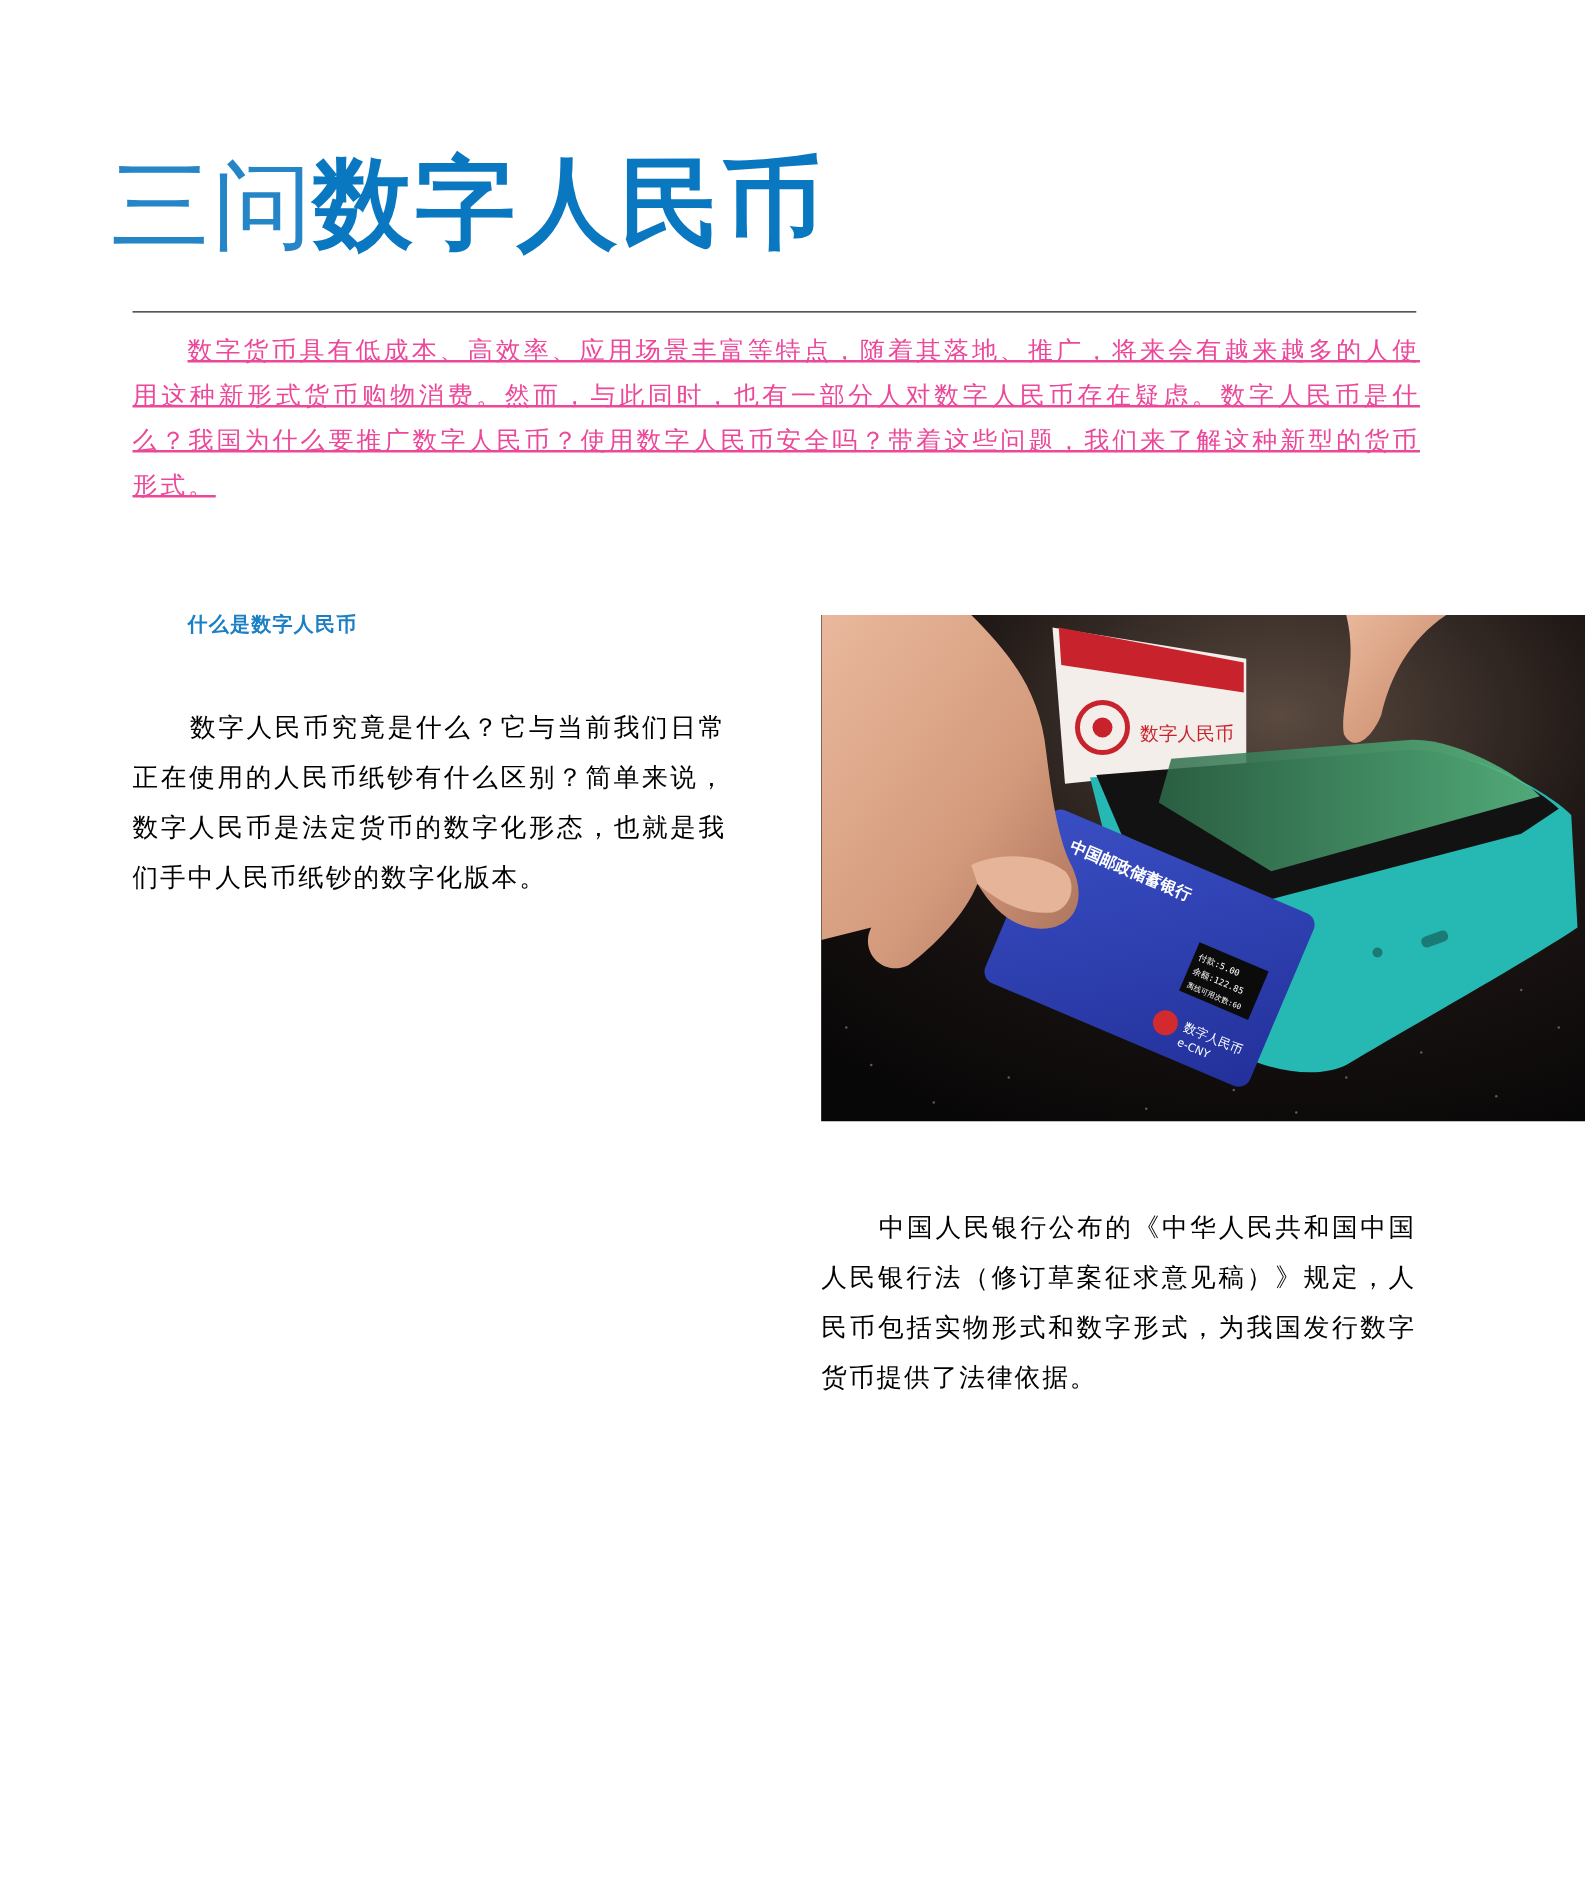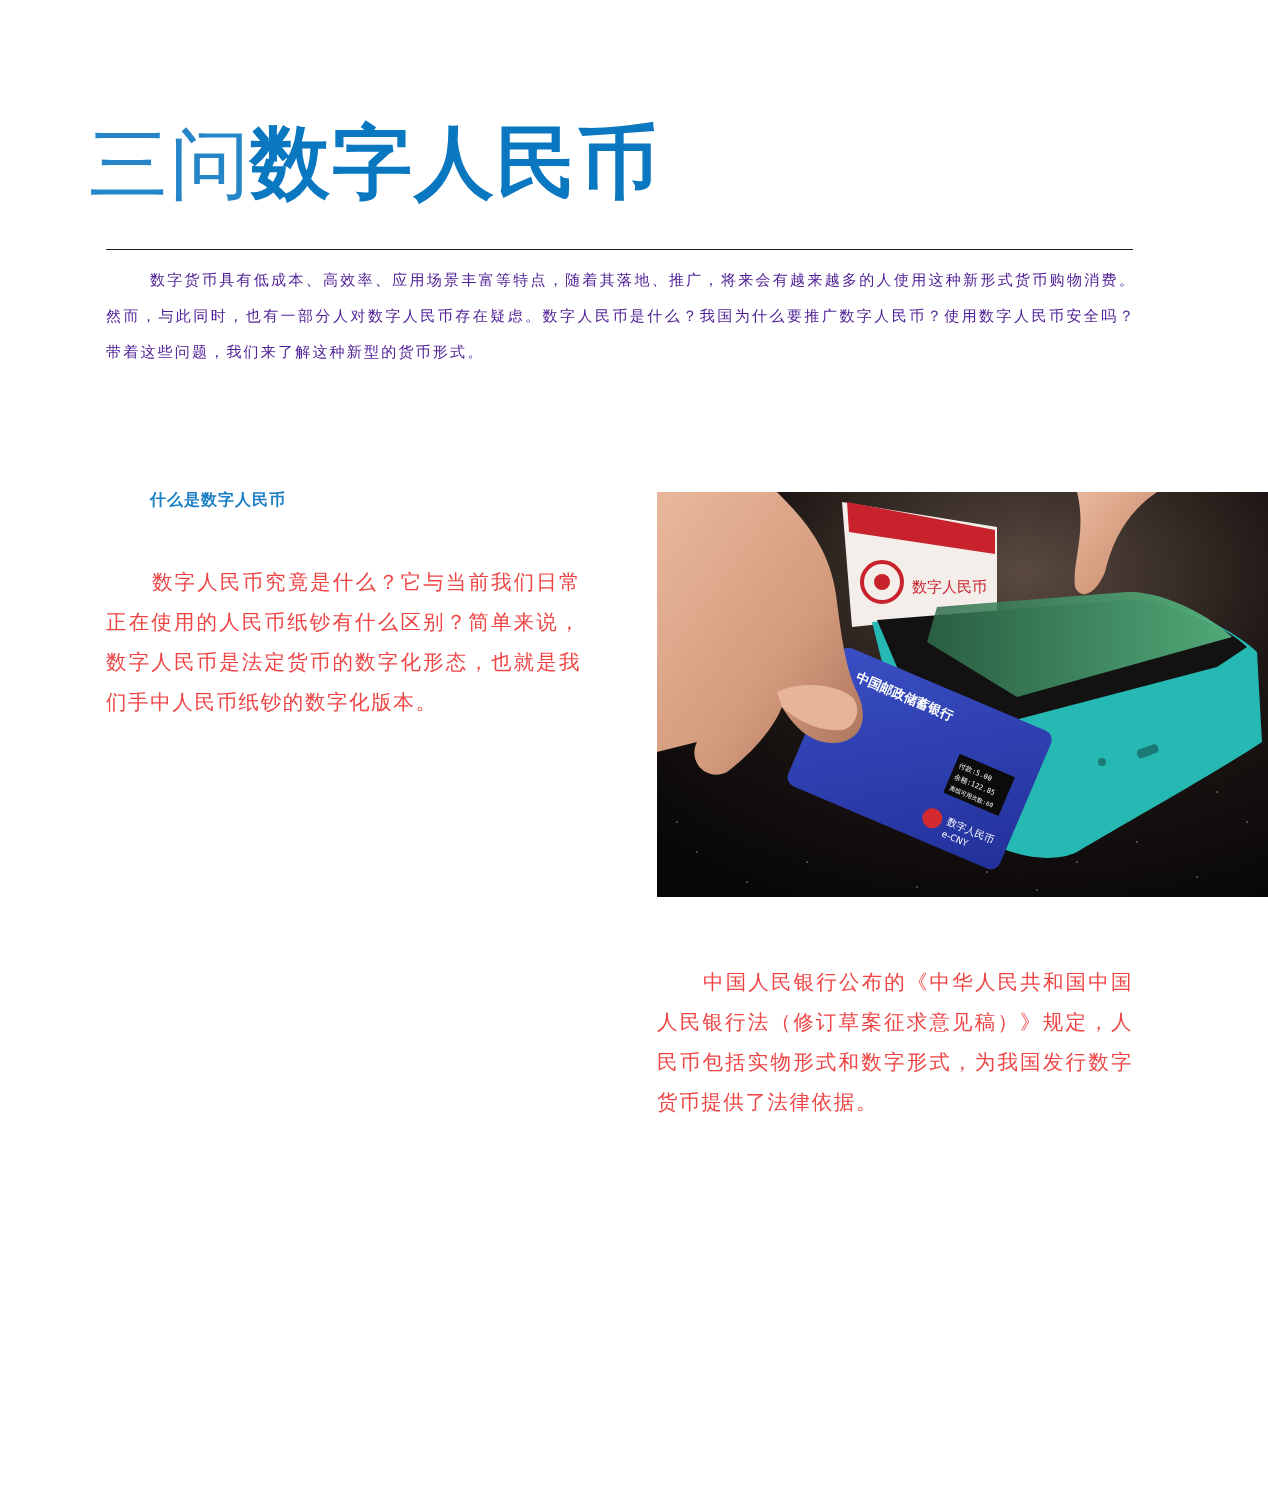--- a/index.html
+++ b/index.html
@@ -14,32 +14,32 @@
     letter-spacing: 2px; transform: scaleX(1.02);
     -webkit-text-stroke: 0; opacity: 0.95;
   }
   .title .bold {
     font-size: 80px; font-weight: bold; color: #0a77c1; letter-spacing: 2px;
   }
   .rule { position: absolute; left: 106px; top: 249px; width: 1027px; height: 1px; background: #231f20; }
   .intro {
     position: absolute; left: 106px; top: 262px; width: 1030px;
     font-family: "DejaVu Sans", "Liberation Sans", sans-serif;
-    font-size: 15px; line-height: 36px; letter-spacing: 2.2px;
-    text-indent: 44px; text-align: justify; margin: 0; color: #4c1d95;
+    font-size: 20px; line-height: 36px; letter-spacing: 2.2px;
+    text-indent: 44px; text-align: justify; margin: 0; color: #ec4899; text-decoration: underline;
   }
   .section-heading {
     position: absolute; left: 150px; top: 490px;
     font-family: "DejaVu Sans", "Liberation Sans", sans-serif;
     font-size: 16px; font-weight: bold; color: #1a7fc4; letter-spacing: 1px; margin: 0;
   }
   .col {
     position: absolute;
     font-family: "DejaVu Serif", "Liberation Serif", serif;
-    font-size: 20.5px; line-height: 40px; color: #ef4444; text-align: justify;
+    font-size: 20.5px; line-height: 40px; color: #000000; text-align: justify;
   }
   .col p { margin: 0; text-indent: 46px; letter-spacing: 1.6px; }
   .col p.cont { text-indent: 0; }
   .col-left { left: 106px; top: 562px; width: 475px; }
   .col-right { left: 657px; top: 962px; width: 476px; }
   .photo {
     position: absolute; left: 657px; top: 492px; width: 611px; height: 405px;
     background: #0d0b0b; overflow: hidden;
   }
   .photo svg { display: block; }

